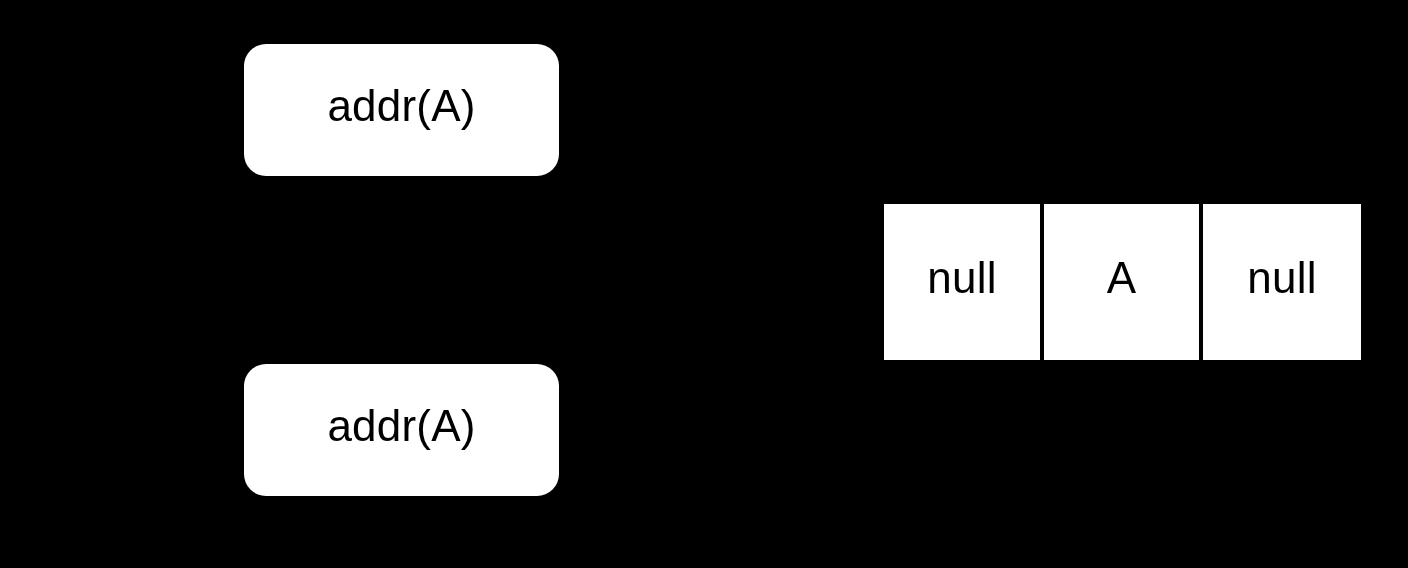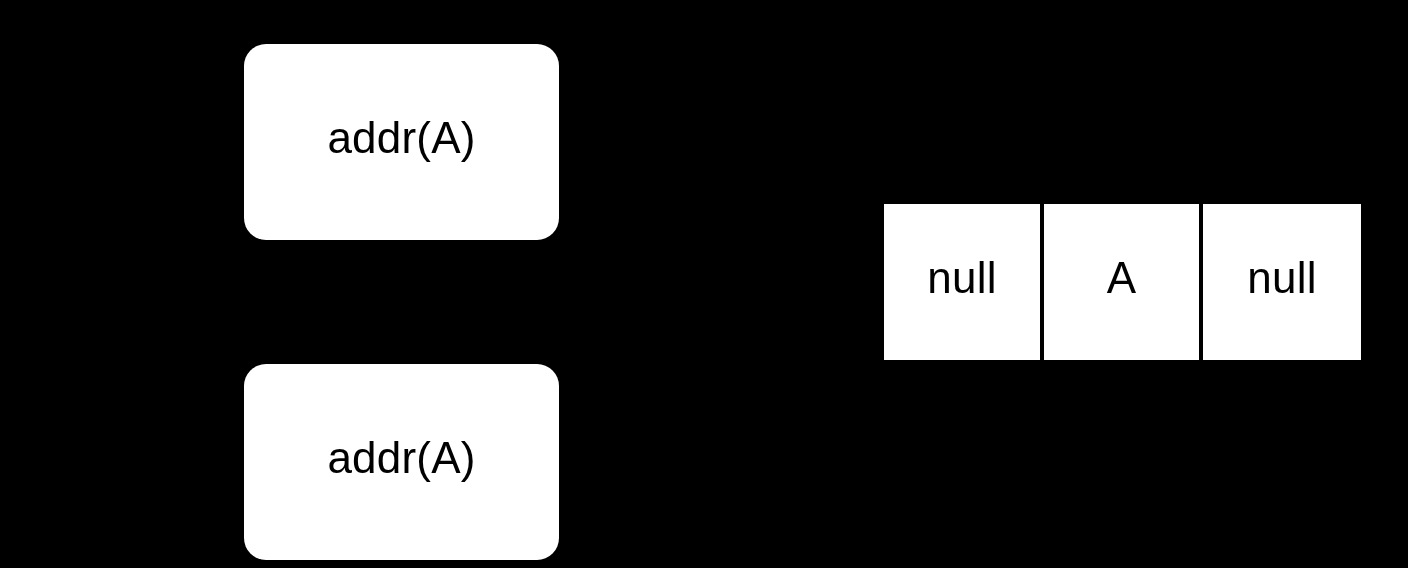--- a/index.html
+++ b/index.html
@@ -15,21 +15,21 @@
     background: #000000;
     overflow: hidden;
     font-family: "Liberation Sans", sans-serif;
     -webkit-font-smoothing: antialiased;
   }
 
   
   .addr-box {
     position: absolute;
     width: 315px;
-    height: 196px;
+    height: 132px;
     background: #ffffff;
     border-radius: 22px;
     box-sizing: border-box;
   }
   .addr-box .addr-label {
     position: absolute;
     left: 0;
     right: 0;
     top: 0;
     height: 100%;

